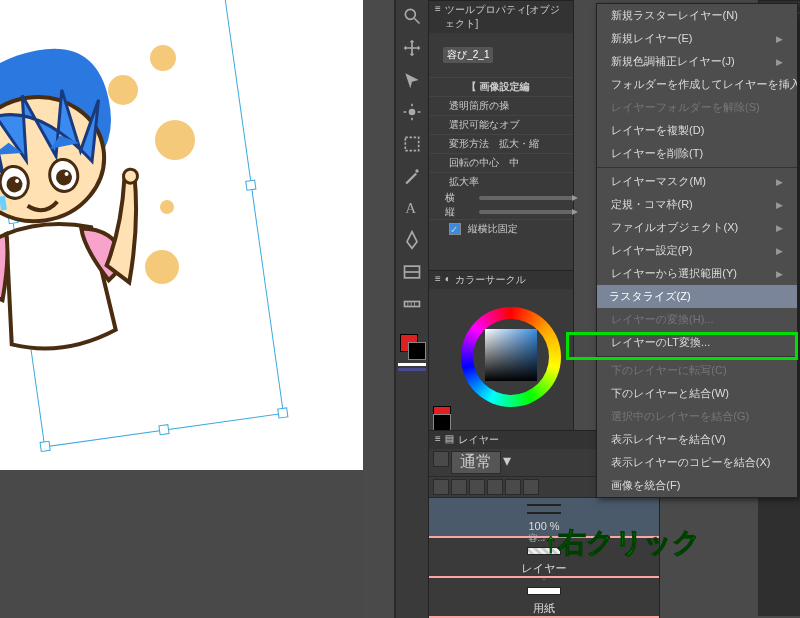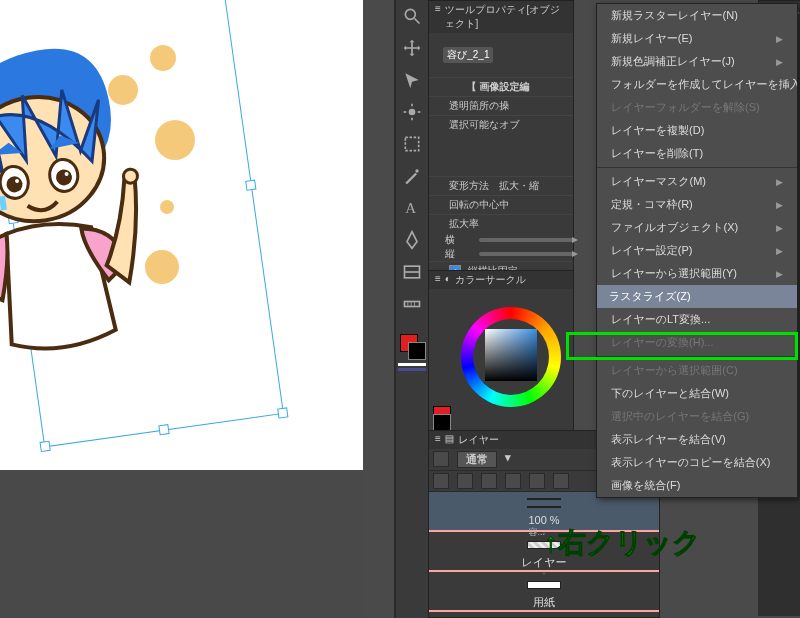--- a/index.html
+++ b/index.html
@@ -72,21 +72,21 @@
   .hue::after { content:""; position:absolute; left:12px; top:12px; right:12px; bottom:12px; border-radius:50%; background:#3a3a3a;}
   .sv { position:absolute; left:56px; top:58px; width:52px; height:52px;
     background: linear-gradient(to bottom, rgba(0,0,0,0), #000),
                 linear-gradient(to right, #fff, #3a8de0); }
   .sw-mini { position:absolute; left:4px; top:135px; width:26px; height:26px; }
   .swm1 { position:absolute; left:0;top:0;width:16px;height:16px;background:#e02020;border:1px solid #000;}
   .swm2 { position:absolute; left:8;top:8px;width:16px;height:16px;background:#000;border:1px solid #888;}
 
   .layers { left: 428px; top: 430px; width: 230px; height: 186px; }
   .layers .hdr { background:#333; padding:2px 6px; font-size:10px; display:flex; gap:4px;}
-  .layer-controls { display:flex; gap:8px; padding:2px 4px; border-bottom:1px solid #2a2a2a; font-size:11px;font-weight:bold;}
+  .layer-controls { display:flex; gap:2px; padding:2px 4px; border-bottom:1px solid #2a2a2a; font-size:16px;}
   .btnish { width:14px; height:14px; background:#4a4a4a; border:1px solid #2a2a2a; }
   .sel { background:#555; padding:0 8px; border:1px solid #2a2a2a; }
   .layer-row { display:flex; align-items:center; height:38px; border-bottom:2px solid #fca5a5; padding:0 4px; gap:6px;flex-direction:column;}
   .eye { width:16px; height:16px; color:#999; }
   .thumb { width:32px; height:32px; background:#fff; border:1px solid #222; }
   .layer-row.sel-row { background:#4a5a6a; }
   .lname { font-size:11px; color:#ddd; }
 
   .subview-tab {
     position: absolute; left: 758px; top: 0; width:42px; height:20px;
@@ -231,25 +231,25 @@
 
 <div class="panel toolprop">
   <div class="hdr">
     <span>≡</span>
     <span>ツールプロパティ[オブジェクト]</span>
   </div>
   <span class="tab">容び_2_1</span>
   <div class="row" style="font-weight:bold; text-align:center; padding-left:0;">【 画像設定編</div>
   <div class="row">透明箇所の操</div>
   <div class="row">選択可能なオブ</div>
-  <div class="row" style="display:flex;gap:10px;margin-top:42px;">
+  <div class="row" style="display:flex;gap:10px;">
     <span>変形方法</span>
       <span>拡大・縮</span>
   </div>
-  <div class="row" style="display:flex;align-items:center;">
+  <div class="row" style="display:flex;gap:10px;align-items:center;">
     <span>回転の中心</span>
       <span>中</span>
   </div>
   <div class="row">拡大率</div>
   <div style="display:flex;align-items:center;gap:4px;padding-left:16px;font-size:10px;">
     <span>横</span>
       <div class="slider"></div>
   </div>
   <div style="display:flex;align-items:center;gap:4px;padding-left:16px;font-size:10px;">
     <span>縦</span>
@@ -370,29 +370,29 @@
       <span>レイヤー設定(P)</span>
       <span class="chev">▶</span>
     </div>
     <div class="item">
       <span>レイヤーから選択範囲(Y)</span>
       <span class="chev">▶</span>
     </div>
     <div class="item highlight">
       <span>ラスタライズ(Z)</span>
     </div>
-    <div class="item">
-      <span>レイヤーのLT変換...</span>
-    </div>
     <div class="item dis">
       <span>レイヤーの変換(H)...</span>
     </div>
+    <div class="item">
+      <span>レイヤーのLT変換...</span>
+    </div>
     <div class="sep"></div>
     <div class="item dis">
-      <span>レイヤーから選択範囲(C)</span>
+      <span>下のレイヤーに転写(C)</span>
     </div>
     <div class="item">
       <span>下のレイヤーと結合(W)</span>
     </div>
     <div class="item dis">
       <span>選択中のレイヤーを結合(G)</span>
     </div>
     <div class="item">
       <span>表示レイヤーを結合(V)</span>
     </div>

